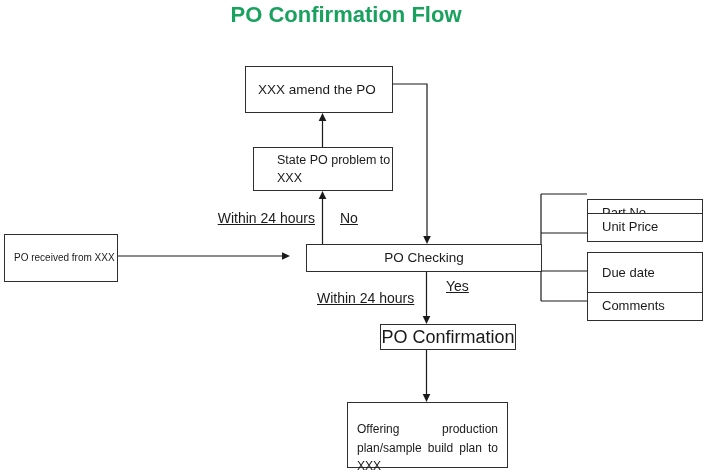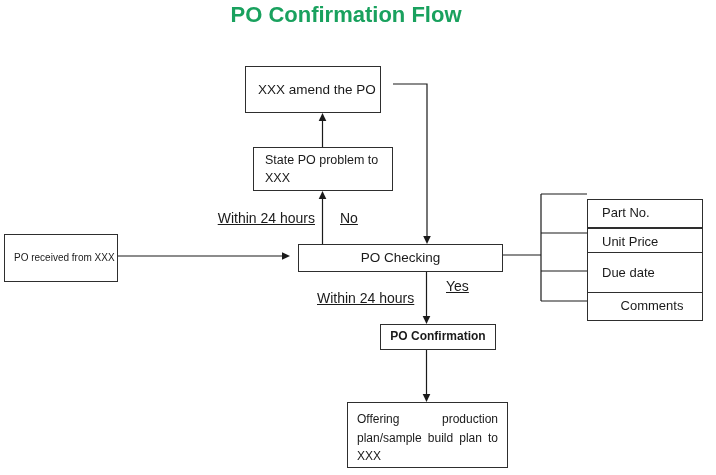--- a/index.html
+++ b/index.html
@@ -27,30 +27,30 @@
     position:absolute;
     background:#ffffff;
     border:1px solid #2e2e2e;
     box-sizing:border-box;
     display:flex;
     align-items:center;
     font-size:13px;
     line-height:1.45;
   }
   .node.centered{justify-content:center;text-align:center;}
-  .amend      {left:245px;top:66px; width:136px;height:47px;padding-left:12px;font-size:13.5px;}
-  .state      {left:253px;top:147px;width:140px;height:44px;padding-left:11px;font-size:12.5px;}
+  .amend      {left:245px;top:66px; width:148px;height:47px;padding-left:12px;font-size:13.5px;}
+  .state      {left:253px;top:147px;width:140px;height:44px;padding-left:23px;font-size:12.5px;}
   .received   {left:4px;  top:234px;width:114px;height:48px;padding-left:9px; font-size:10px;}
-  .checking   {left:298px;top:244px;width:205px;height:28px;font-size:13.5px;}
-  .confirmation{left:380px;top:324px;width:116px;height:26px;font-size:12px;font-weight:bold;}
+  .checking   {left:306px;top:244px;width:236px;height:28px;font-size:13.5px;}
+  .confirmation{left:380px;top:324px;width:136px;height:26px;font-size:18px;}
   .offering   {left:347px;top:402px;width:161px;height:66px;display:block;
-               padding:7px 9px;font-size:12px;line-height:1.55;text-align:justify;}
+               padding:17px 9px;font-size:12px;line-height:1.55;text-align:justify;}
   .offering span{display:inline;}
   .detail     {left:587px;width:116px;height:29px;padding-left:14px;font-size:13px;}
-  .d0{top:173px;margin-top:26px;} .d1{top:228px;} .d2{top:252px;height:42px;} .d3{top:292px;justify-content:center;}
+  .d0{top:173px;margin-top:26px;} .d1{top:213px;} .d2{top:252px;height:42px;} .d3{top:292px;}
   .lbl{
     position:absolute;
     font-size:14px;
     line-height:18px;
     white-space:nowrap;
     color:#1a1a1a;
     text-decoration:underline;
   }
   .lbl-w24-no {left:180px;top:209px;width:135px;text-align:right;}
   .lbl-no     {left:340px;top:209px;}

